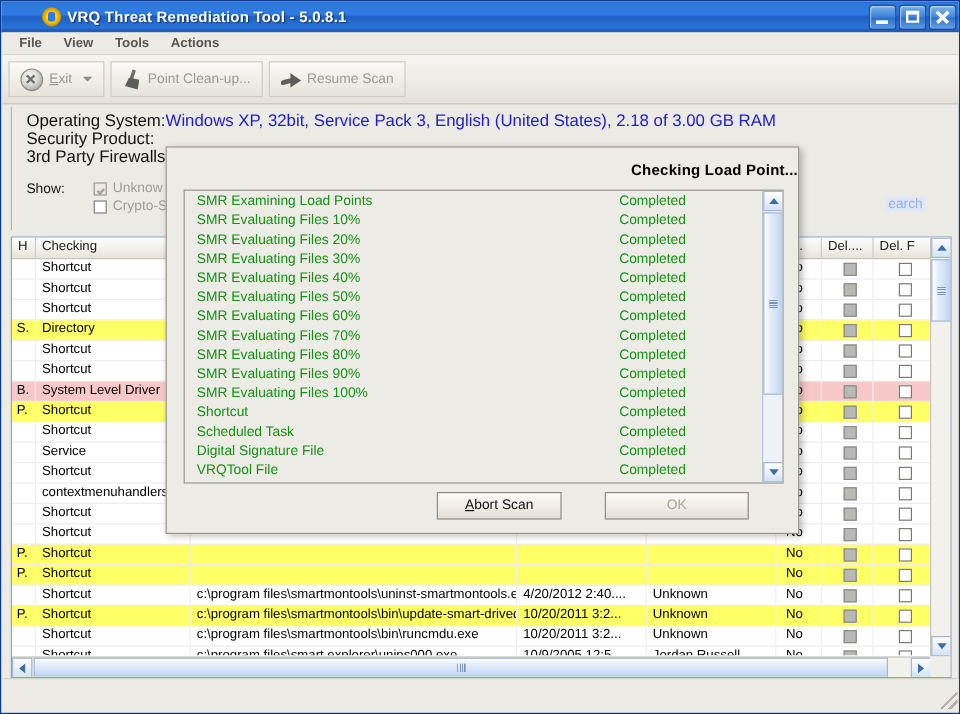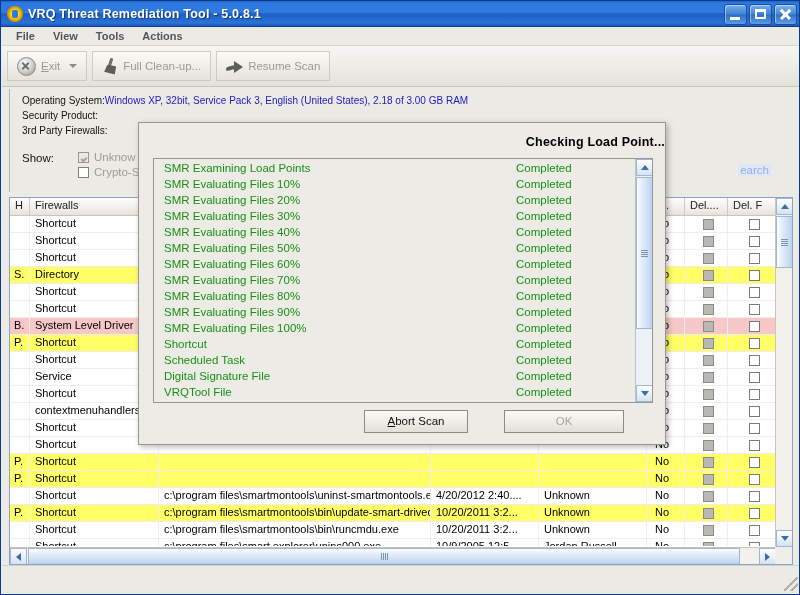--- a/index.html
+++ b/index.html
@@ -16,20 +16,21 @@
     box-sizing:border-box;
     overflow:hidden;
   }
   
   .titlebar{
     position:absolute;left:0;top:0;width:800px;height:26px;
     background:linear-gradient(to bottom,#1f63c8 0%,#2d79e0 8%,#2f7ae2 45%,#1e5fc4 52%,#2a73d8 88%,#1b56b4 100%);
     display:flex;align-items:center;
     box-sizing:border-box;
     border-bottom:1px solid #0b3f93;
+    padding-left:28px;
   }
   .title-ico{
     width:16px;height:16px;margin-left:6px;margin-right:5px;
     border-radius:50%;
     background:radial-gradient(circle at 50% 50%, #fff8d0 0%, #ffd200 38%, #d79b00 62%, #a86e00 100%);
     box-shadow:inset 0 0 0 3px rgba(255,255,255,0.0);
     position:relative;
   }
   .title-ico:after{
     content:"";position:absolute;left:5px;top:4px;width:6px;height:8px;
@@ -123,21 +124,21 @@
   }
 
   
   .infopanel{
     position:absolute;left:8px;top:88px;width:784px;height:103px;
     background:#eceae4;
     border-left:1px solid #b8b4ab;
     box-sizing:border-box;
     padding:4px 0 0 12px;
   }
-  .inforow{font-size:10px;color:#111;line-height:15px;white-space:nowrap;}
+  .inforow{font-size:14px;color:#111;line-height:15px;white-space:nowrap;}
   .inforow .val{color:#2020c8;}
   .showrow{margin-top:13px;display:flex;align-items:flex-start;font-size:11.5px;}
   .showlabel{width:42px;color:#111;padding-top:1px;}
   .chkcol{display:flex;flex-direction:column;gap:3px;margin-left:14px;}
   .chk{display:flex;align-items:center;gap:5px;color:#9c9c98;white-space:nowrap;}
   .box{
     width:11px;height:11px;border:1px solid #9a968e;background:#ece9e3;
     box-sizing:border-box;position:relative;flex:none;
   }
   .box.checked:after{
@@ -297,21 +298,21 @@
   </div>
 
   <div class="toolbar">
     <div class="tbtn">
       <span class="ic-exit"></span>
       <span class="lbl"><u>E</u><span>xit</span></span>
       <span class="ic-arrowdn"></span>
     </div>
     <div class="tbtn">
       <span class="ic-broom"></span>
-      <span class="lbl">Full Clean-up...</span>
+      <span class="lbl">Point Clean-up...</span>
     </div>
     <div class="tbtn">
       <span class="ic-resume"></span>
       <span class="lbl">Resume Scan</span>
     </div>
   </div>
 
   <div class="infopanel">
     <div class="inforow">
       <span>Operating System:</span><span class="val">Windows XP, 32bit, Service Pack 3, English (United States), 2.18 of 3.00 GB RAM</span>
@@ -334,21 +335,21 @@
           <span>Crypto-S</span>
         </label>
       </div>
     </div>
     <div class="searchbtn">earch</div>
   </div>
 
   <div class="listwrap">
     <div class="lv-head">
       <div class="hc c-h">H</div>
-      <div class="hc c-loc">Firewalls</div>
+      <div class="hc c-loc">Checking</div>
       <div class="hc c-path"></div>
       <div class="hc c-date"></div>
       <div class="hc c-pub"></div>
       <div class="hc c-d">D...</div>
       <div class="hc c-del">Del....</div>
       <div class="hc c-delf">Del. F</div>
     </div>
     <div class="lv-body" id="lv-body">
         <div class="row">
           <div class="cell c-h"></div>

